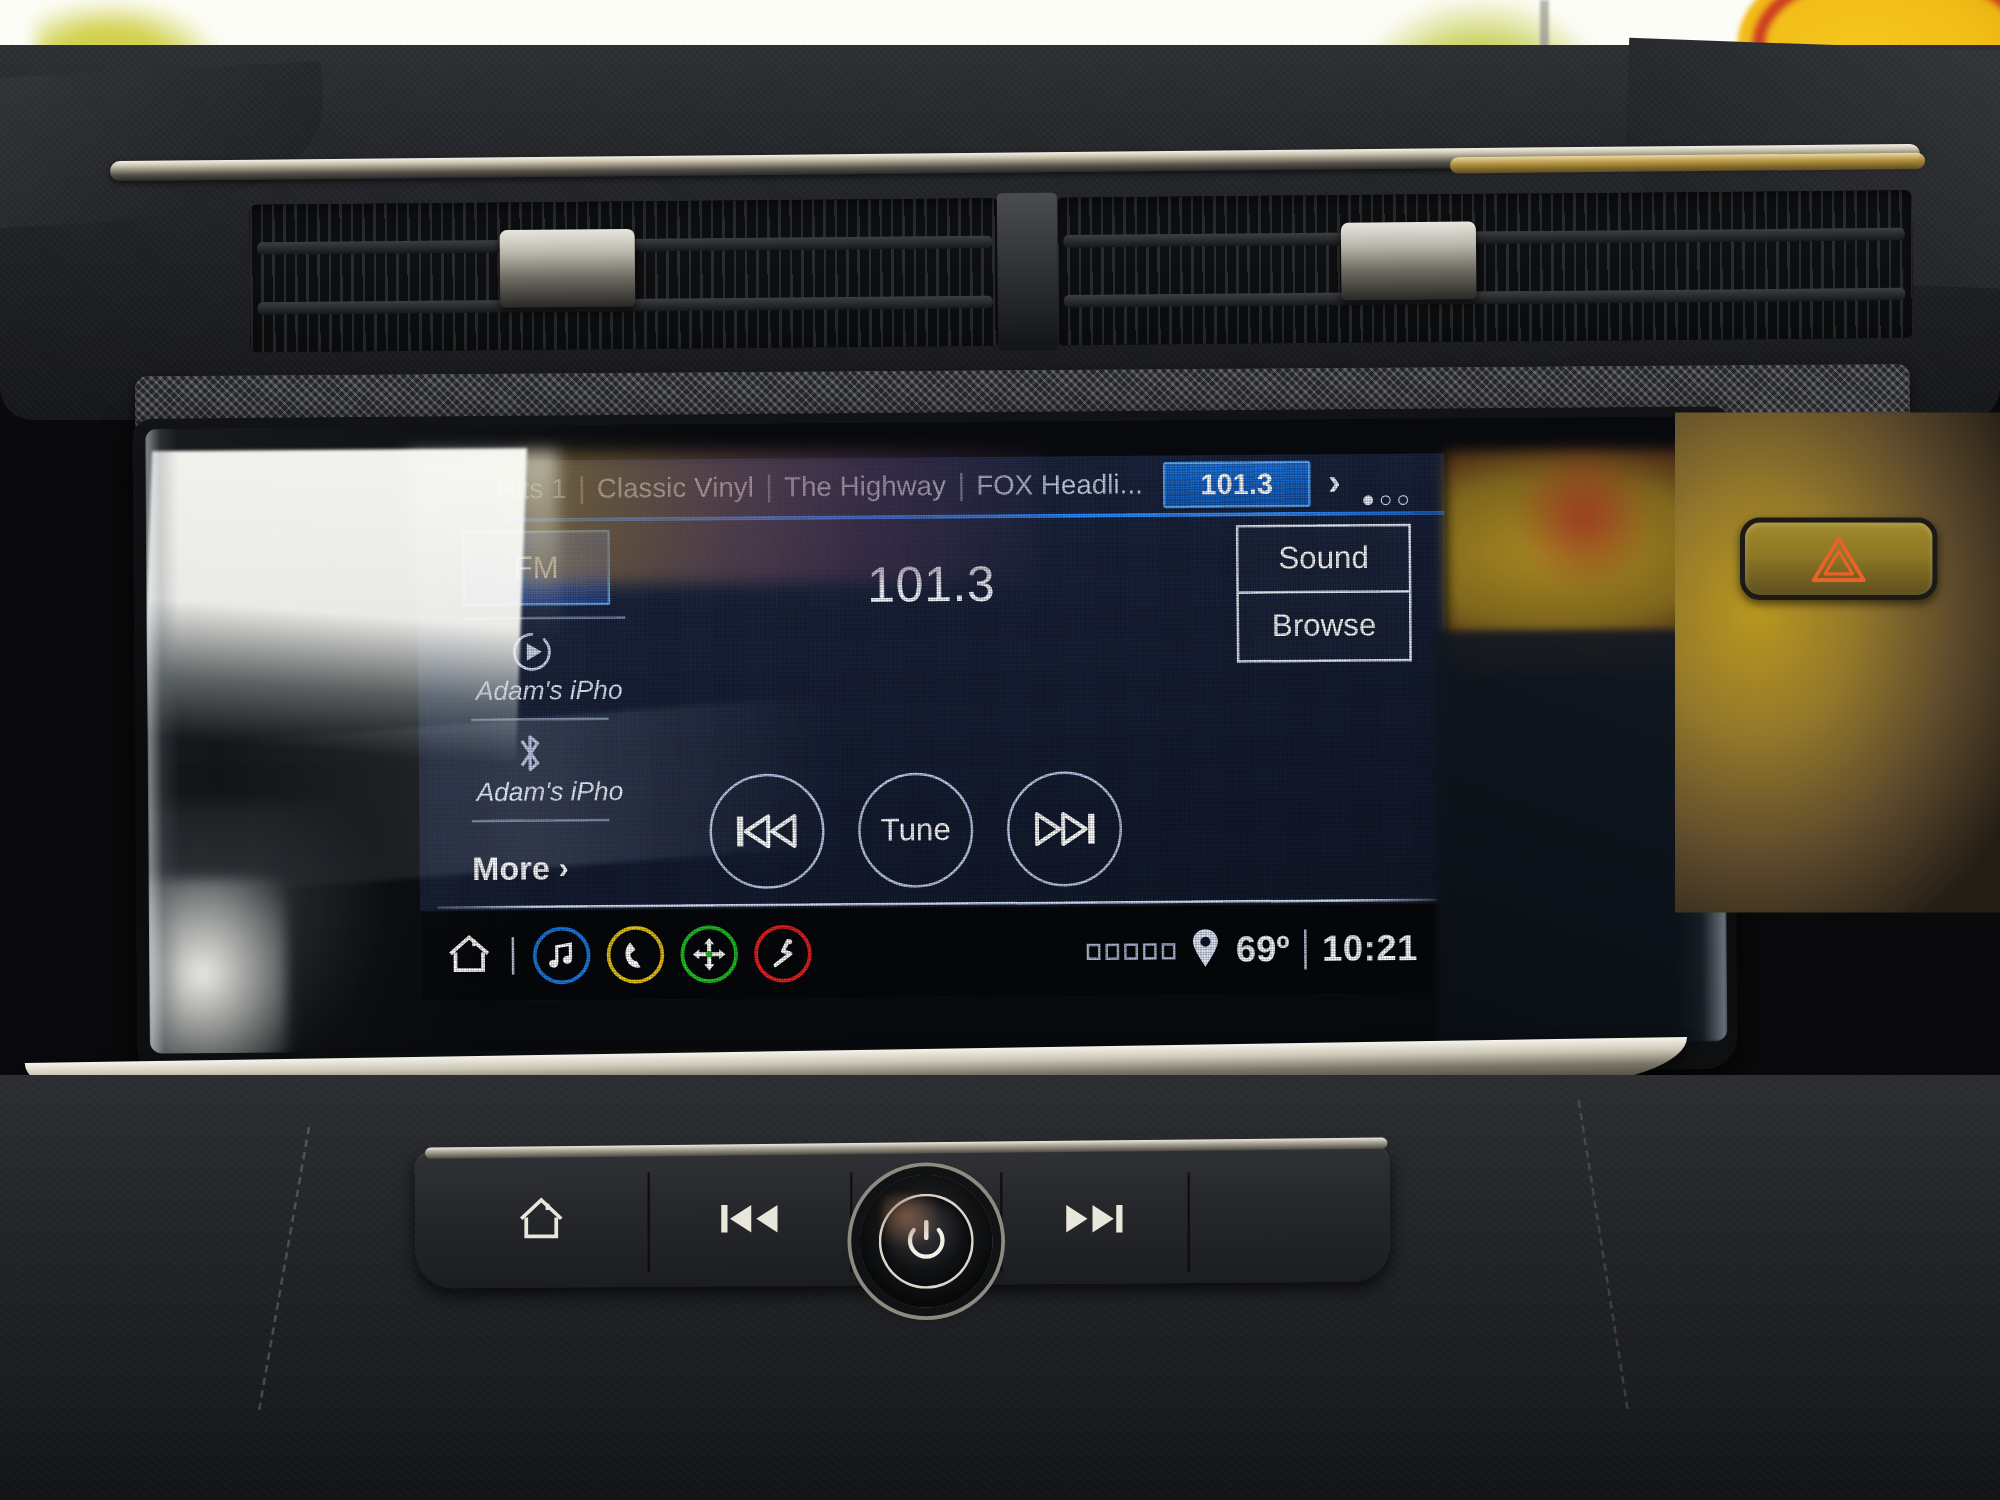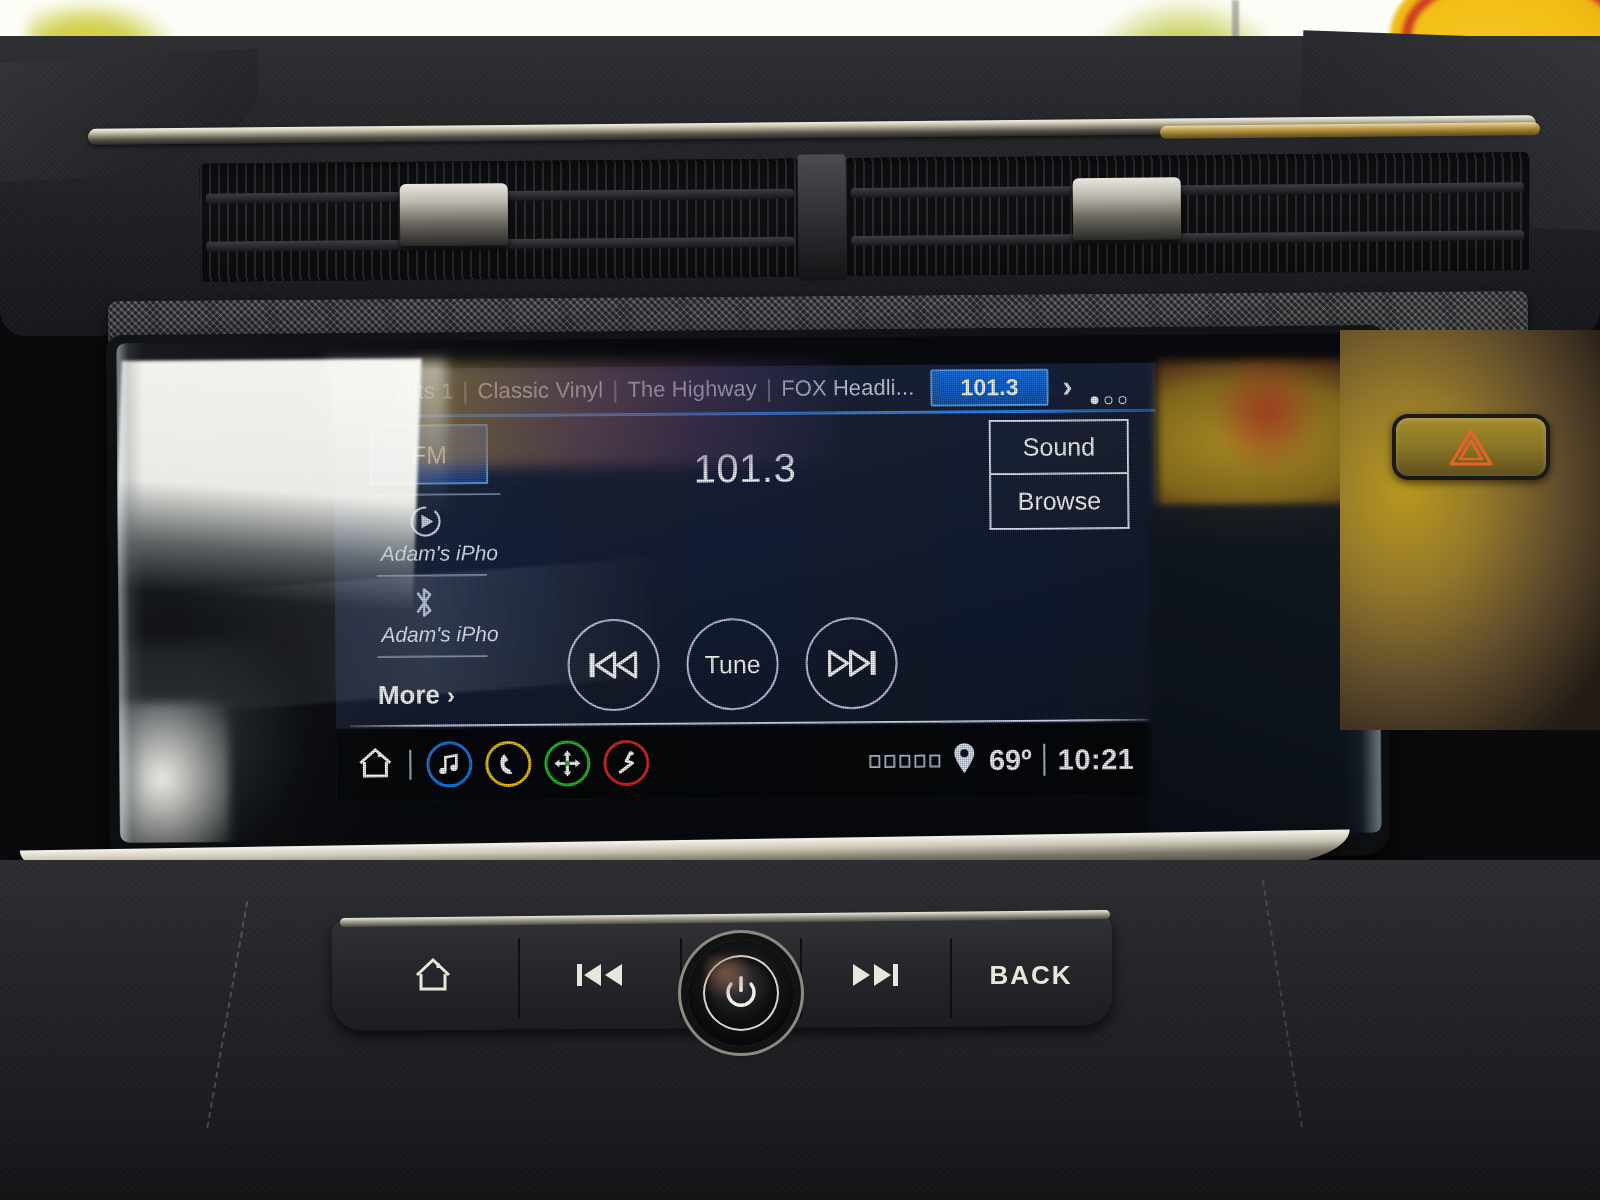--- a/index.html
+++ b/index.html
@@ -683,17 +683,14 @@
   </div>
 
   <div class="pbtn next">
     <svg width="52" height="28" viewBox="0 0 52 28">
       <polygon points="4,3 4,25 21,14" fill="#e9e6dc"></polygon>
       <polygon points="25,3 25,25 42,14" fill="#e9e6dc"></polygon>
       <rect x="44" y="3" width="5" height="22" fill="#e9e6dc"></rect>
     </svg>
   </div>
 
-  <div class="pbtn back">
-    <span>BACK</span>
-  </div>
 
 </div>
 
 </body></html>

